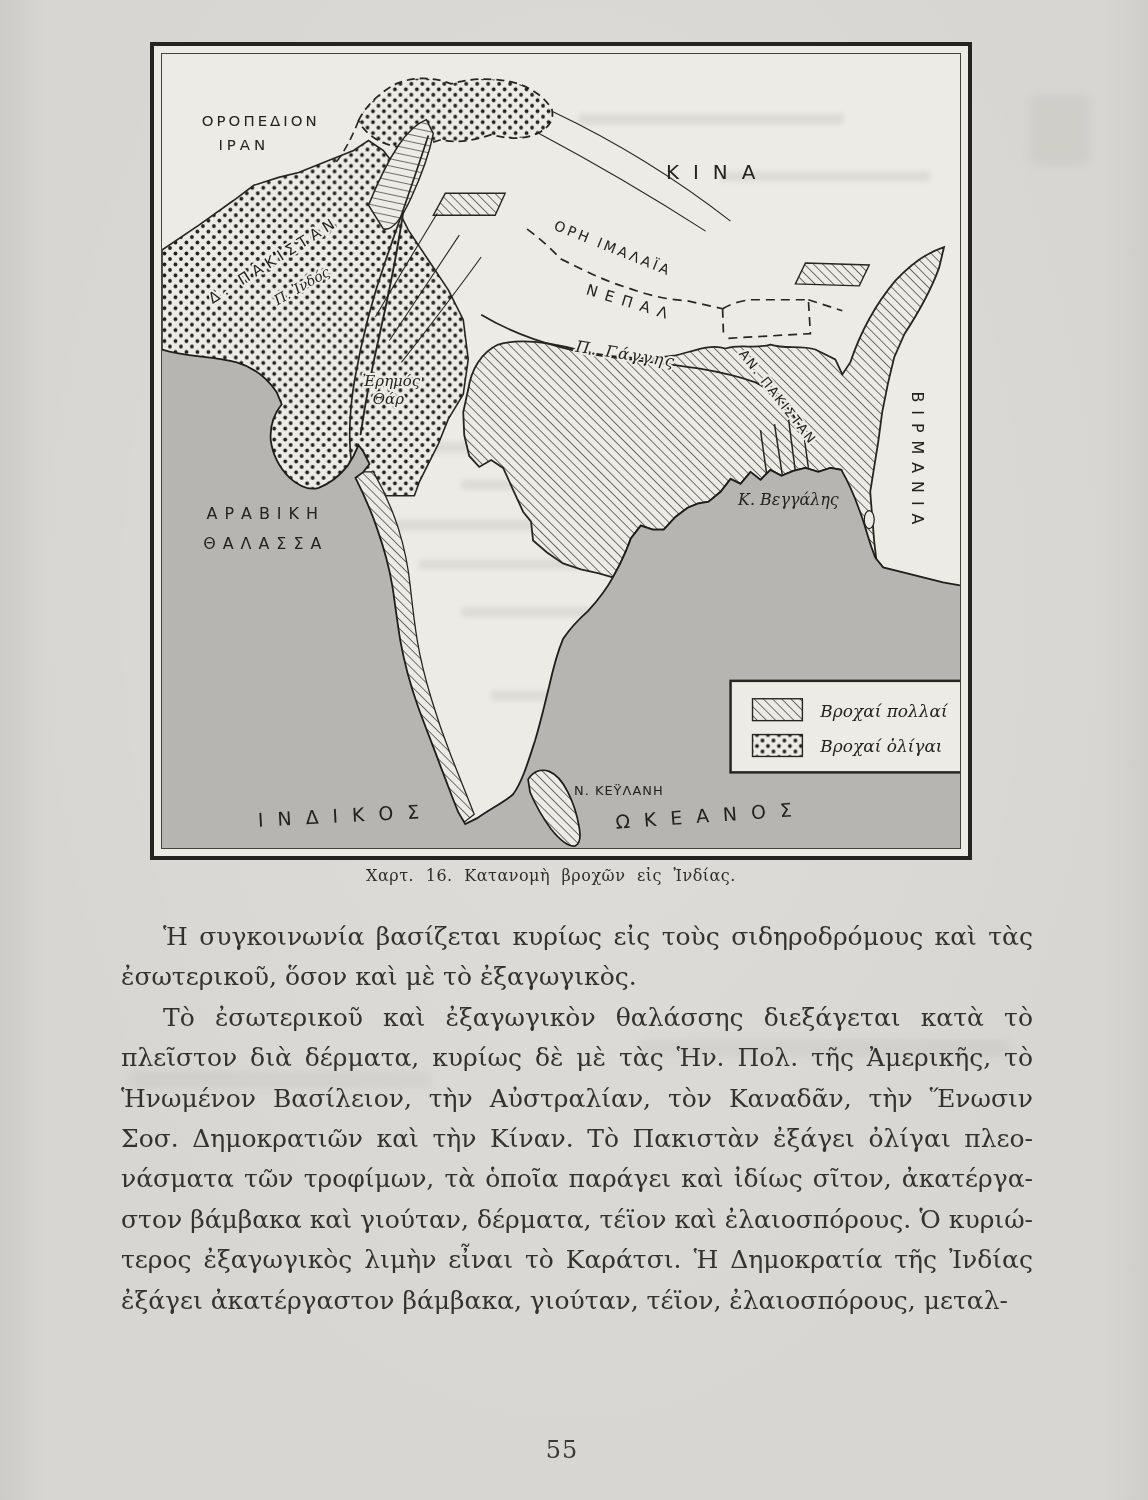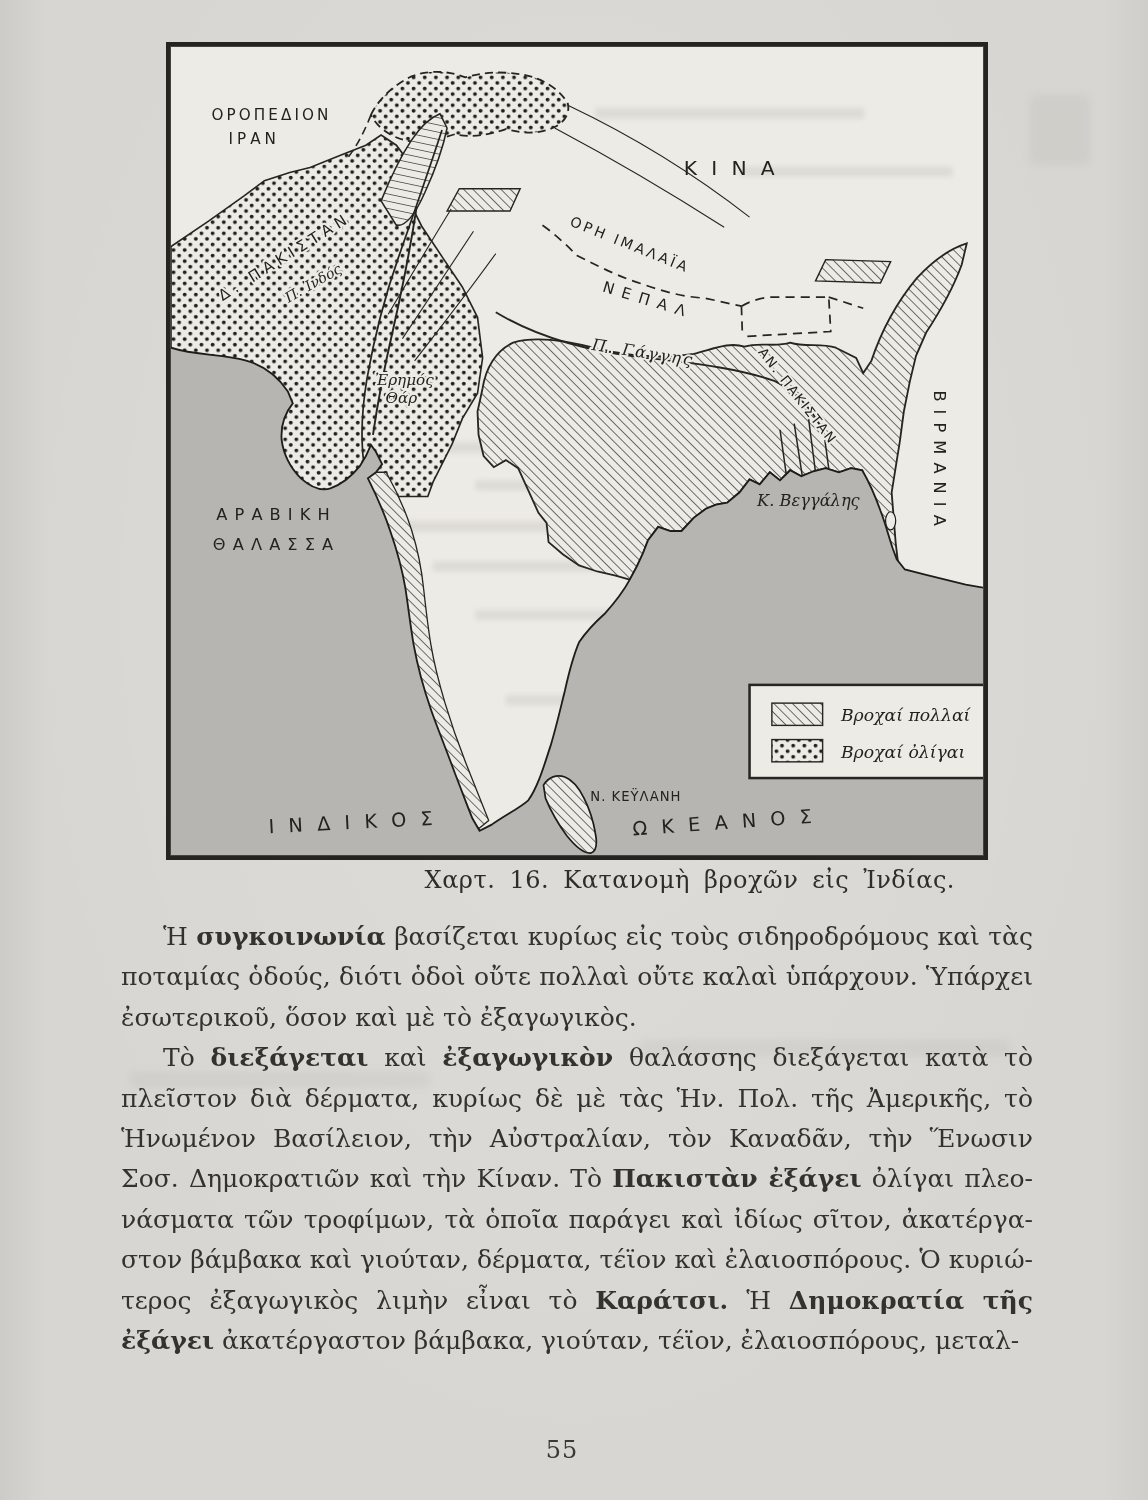--- a/index.html
+++ b/index.html
@@ -10,43 +10,43 @@
   }
   .page{position:absolute;inset:0;
     background:
       radial-gradient(ellipse at 50% 40%, rgba(255,255,255,.18), rgba(0,0,0,0) 70%),
       linear-gradient(90deg, rgba(0,0,0,.05), rgba(0,0,0,0) 4%, rgba(0,0,0,0) 96%, rgba(0,0,0,.04)),
       #d7d6d2;
   }
   .ghost{position:absolute;background:#6c6b66;opacity:.07;filter:blur(4px);border-radius:3px;}
   .map-frame{
     position:absolute;left:150px;top:42px;width:822px;height:818px;
-    border:4px solid #242421;background:#edebe6;box-sizing:border-box;margin-left:16px;
+    border:4px solid #242421;background:#edebe6;box-sizing:border-box;padding:7px;
   }
   .map-inner{
     width:100%;height:100%;box-sizing:border-box;border:1.5px solid #45443f;position:relative;
   }
   .map-inner svg{position:absolute;inset:0;width:100%;height:100%;}
   text{fill:#22221f;}
   .lblcaps{font-family:"DejaVu Sans",sans-serif;}
   .lblscript{font-family:"DejaVu Serif",serif;font-style:italic;}
   .halo{paint-order:stroke;stroke:#edebe6;stroke-width:4px;stroke-linejoin:round;}
   .halosea{paint-order:stroke;stroke:#b6b5b1;stroke-width:3.5px;stroke-linejoin:round;}
   .caption{
-    position:absolute;left:133px;top:866px;width:822px;text-align:right;
-    font-size:24px;color:#2e2d29;letter-spacing:.5px;word-spacing:6px;
+    position:absolute;left:140px;top:866px;width:822px;text-align:center;
+    font-size:16px;color:#2e2d29;letter-spacing:.5px;word-spacing:6px;
   }
   .bodytext{
     position:absolute;left:121px;top:917px;width:912px;color:#33322e;
     font-size:25px;
   }
   .line{height:40.4px;line-height:40.4px;white-space:nowrap;}
   .line.j{text-align:justify;text-align-last:justify;white-space:normal;height:40.4px;overflow:hidden;}
   .line.ind{padding-left:42px;box-sizing:border-box;}
-  .line .b{font-weight:bold;}
+  .line .b{font-weight:normal;}
   .pagenum{
     position:absolute;left:0;top:1436px;width:1124px;text-align:center;
     font-size:24px;color:#3a3935;letter-spacing:1px;
   }
 </style>
 </head>
 <body>
 
 <div class="page">
 
@@ -200,23 +200,22 @@
           <text class="lblscript" x="660" y="702" font-size="17">Βροχαί ὀλίγαι</text>
         </g>
       </svg>
     </div>
   </div>
 
   <div class="caption">Χαρτ. 16. Κατανομὴ βροχῶν εἰς Ἰνδίας.</div>
 
   <div class="bodytext">
       <div class="line j ind"><span>Ἡ </span><span class="b">συγκοινωνία</span><span> βασίζεται κυρίως εἰς τοὺς σιδηροδρόμους καὶ τὰς</span></div>
-      <div class="line j"><span>ποταμίας ὁδούς, διότι ὁδοὶ οὔτε πολλαὶ οὔτε καλαὶ ὑπάρχουν. Ὑπάρχει</span></div>
       <div class="line"><span>ἐσωτερικοῦ, ὅσον καὶ μὲ τὸ ἐξαγωγικὸς.</span></div>
-      <div class="line j ind"><span>Τὸ </span><span class="b">διεξάγεται</span><span> καὶ </span><span class="b">ἐξαγωγικὸν</span><span> θαλάσσης διεξάγεται κατὰ τὸ</span></div>
+      <div class="line j ind"><span>Τὸ </span><span class="b">ἐσωτερικοῦ</span><span> καὶ </span><span class="b">ἐξαγωγικὸν</span><span> θαλάσσης διεξάγεται κατὰ τὸ</span></div>
       <div class="line j"><span>πλεῖστον διὰ δέρματα, κυρίως δὲ μὲ τὰς Ἡν. Πολ. τῆς Ἀμερικῆς, τὸ</span></div>
       <div class="line j"><span>Ἡνωμένον Βασίλειον, τὴν Αὐστραλίαν, τὸν Καναδᾶν, τὴν Ἕνωσιν Σοβ.</span></div>
       <div class="line j"><span>Σοσ. Δημοκρατιῶν καὶ τὴν Κίναν. Τὸ </span><span class="b">Πακιστὰν ἐξάγει</span><span> ὀλίγαι πλεο-</span></div>
       <div class="line j"><span>νάσματα τῶν τροφίμων, τὰ ὁποῖα παράγει καὶ ἰδίως σῖτον, ἀκατέργα-</span></div>
       <div class="line j"><span>στον βάμβακα καὶ γιούταν, δέρματα, τέϊον καὶ ἐλαιοσπόρους. Ὁ κυριώ-</span></div>
       <div class="line j"><span>τερος ἐξαγωγικὸς λιμὴν εἶναι τὸ </span><span class="b">Καράτσι.</span><span> Ἡ </span><span class="b">Δημοκρατία τῆς Ἰνδίας</span></div>
       <div class="line"><span class="b">ἐξάγει</span><span> ἀκατέργαστον βάμβακα, γιούταν, τέϊον, ἐλαιοσπόρους, μεταλ-</span></div>
     </div>
 
   <div class="pagenum">55</div>

